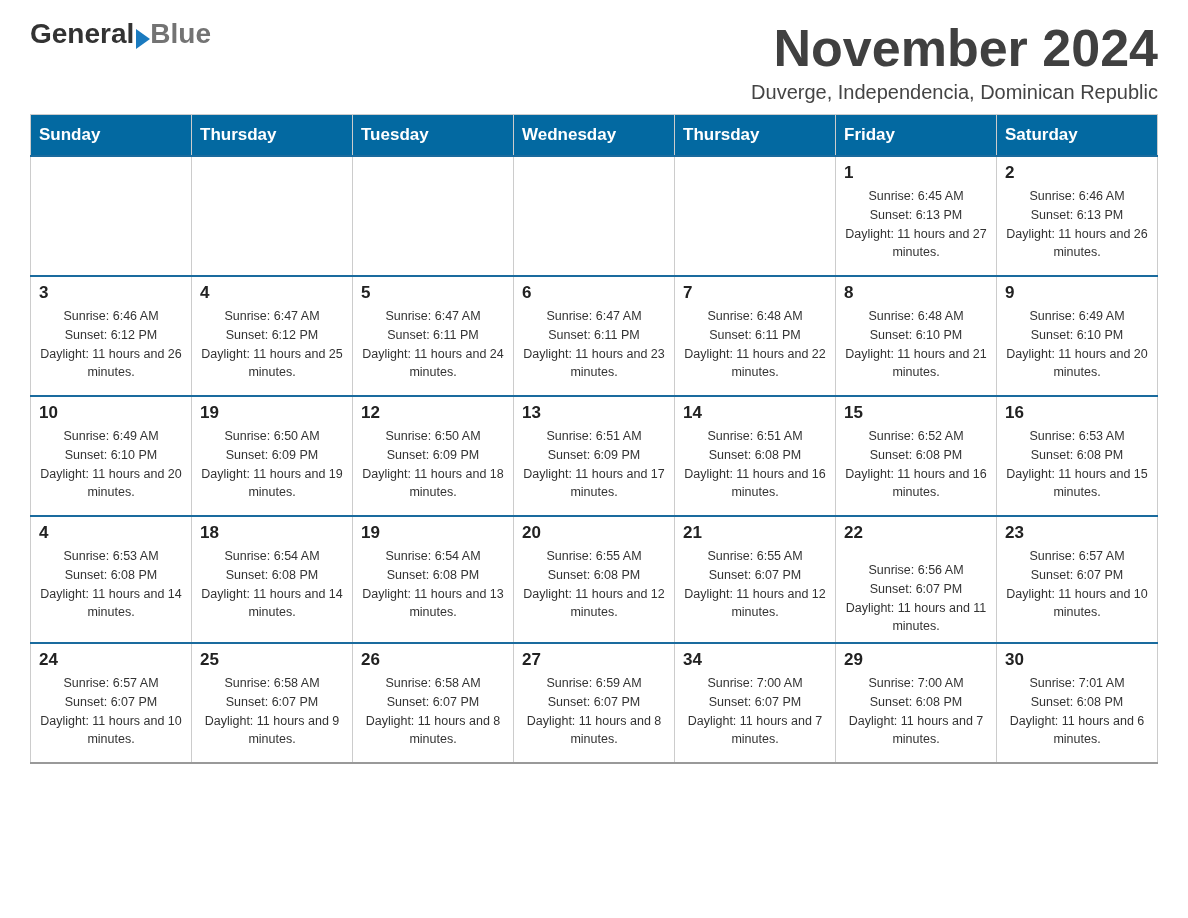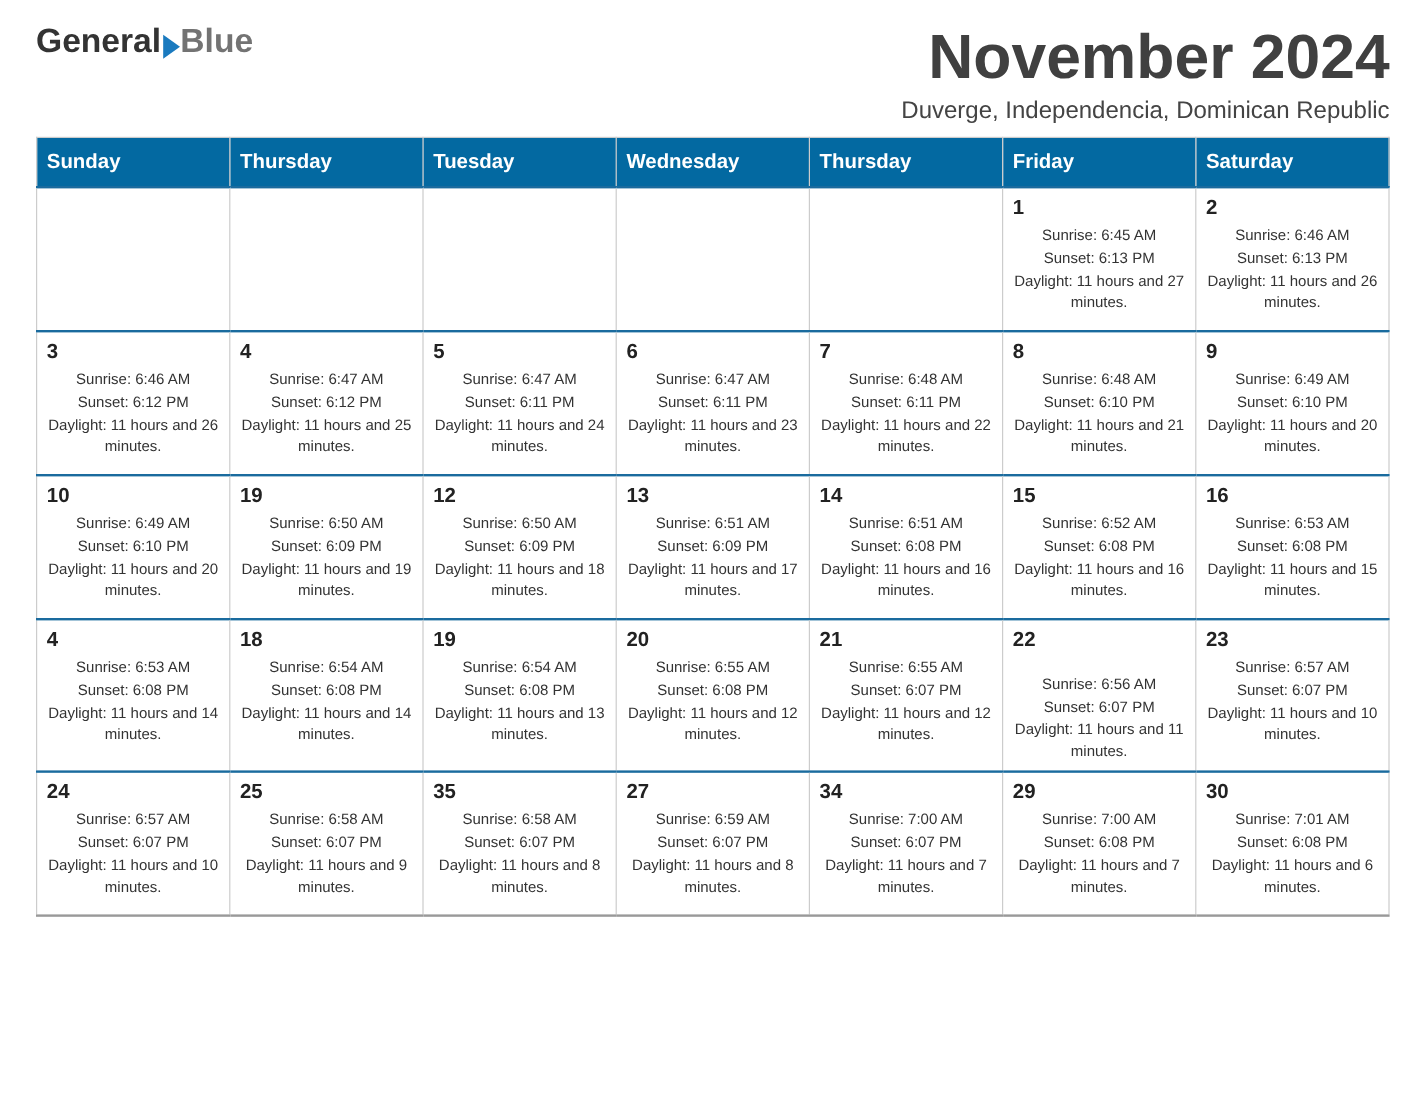--- a/index.html
+++ b/index.html
@@ -293,21 +293,21 @@
 Sunset: 6:07 PM
 Daylight: 11 hours and 10 minutes.</div>
         </td>
         <td>
           <span class="day-number">25</span>
           <div class="day-info" style="white-space: pre-line;">Sunrise: 6:58 AM
 Sunset: 6:07 PM
 Daylight: 11 hours and 9 minutes.</div>
         </td>
         <td>
-          <span class="day-number">35</span>
+          <span class="day-number">26</span>
           <div class="day-info" style="white-space: pre-line;">Sunrise: 6:58 AM
 Sunset: 6:07 PM
 Daylight: 11 hours and 8 minutes.</div>
         </td>
         <td>
           <span class="day-number">27</span>
           <div class="day-info" style="white-space: pre-line;">Sunrise: 6:59 AM
 Sunset: 6:07 PM
 Daylight: 11 hours and 8 minutes.</div>
         </td>

